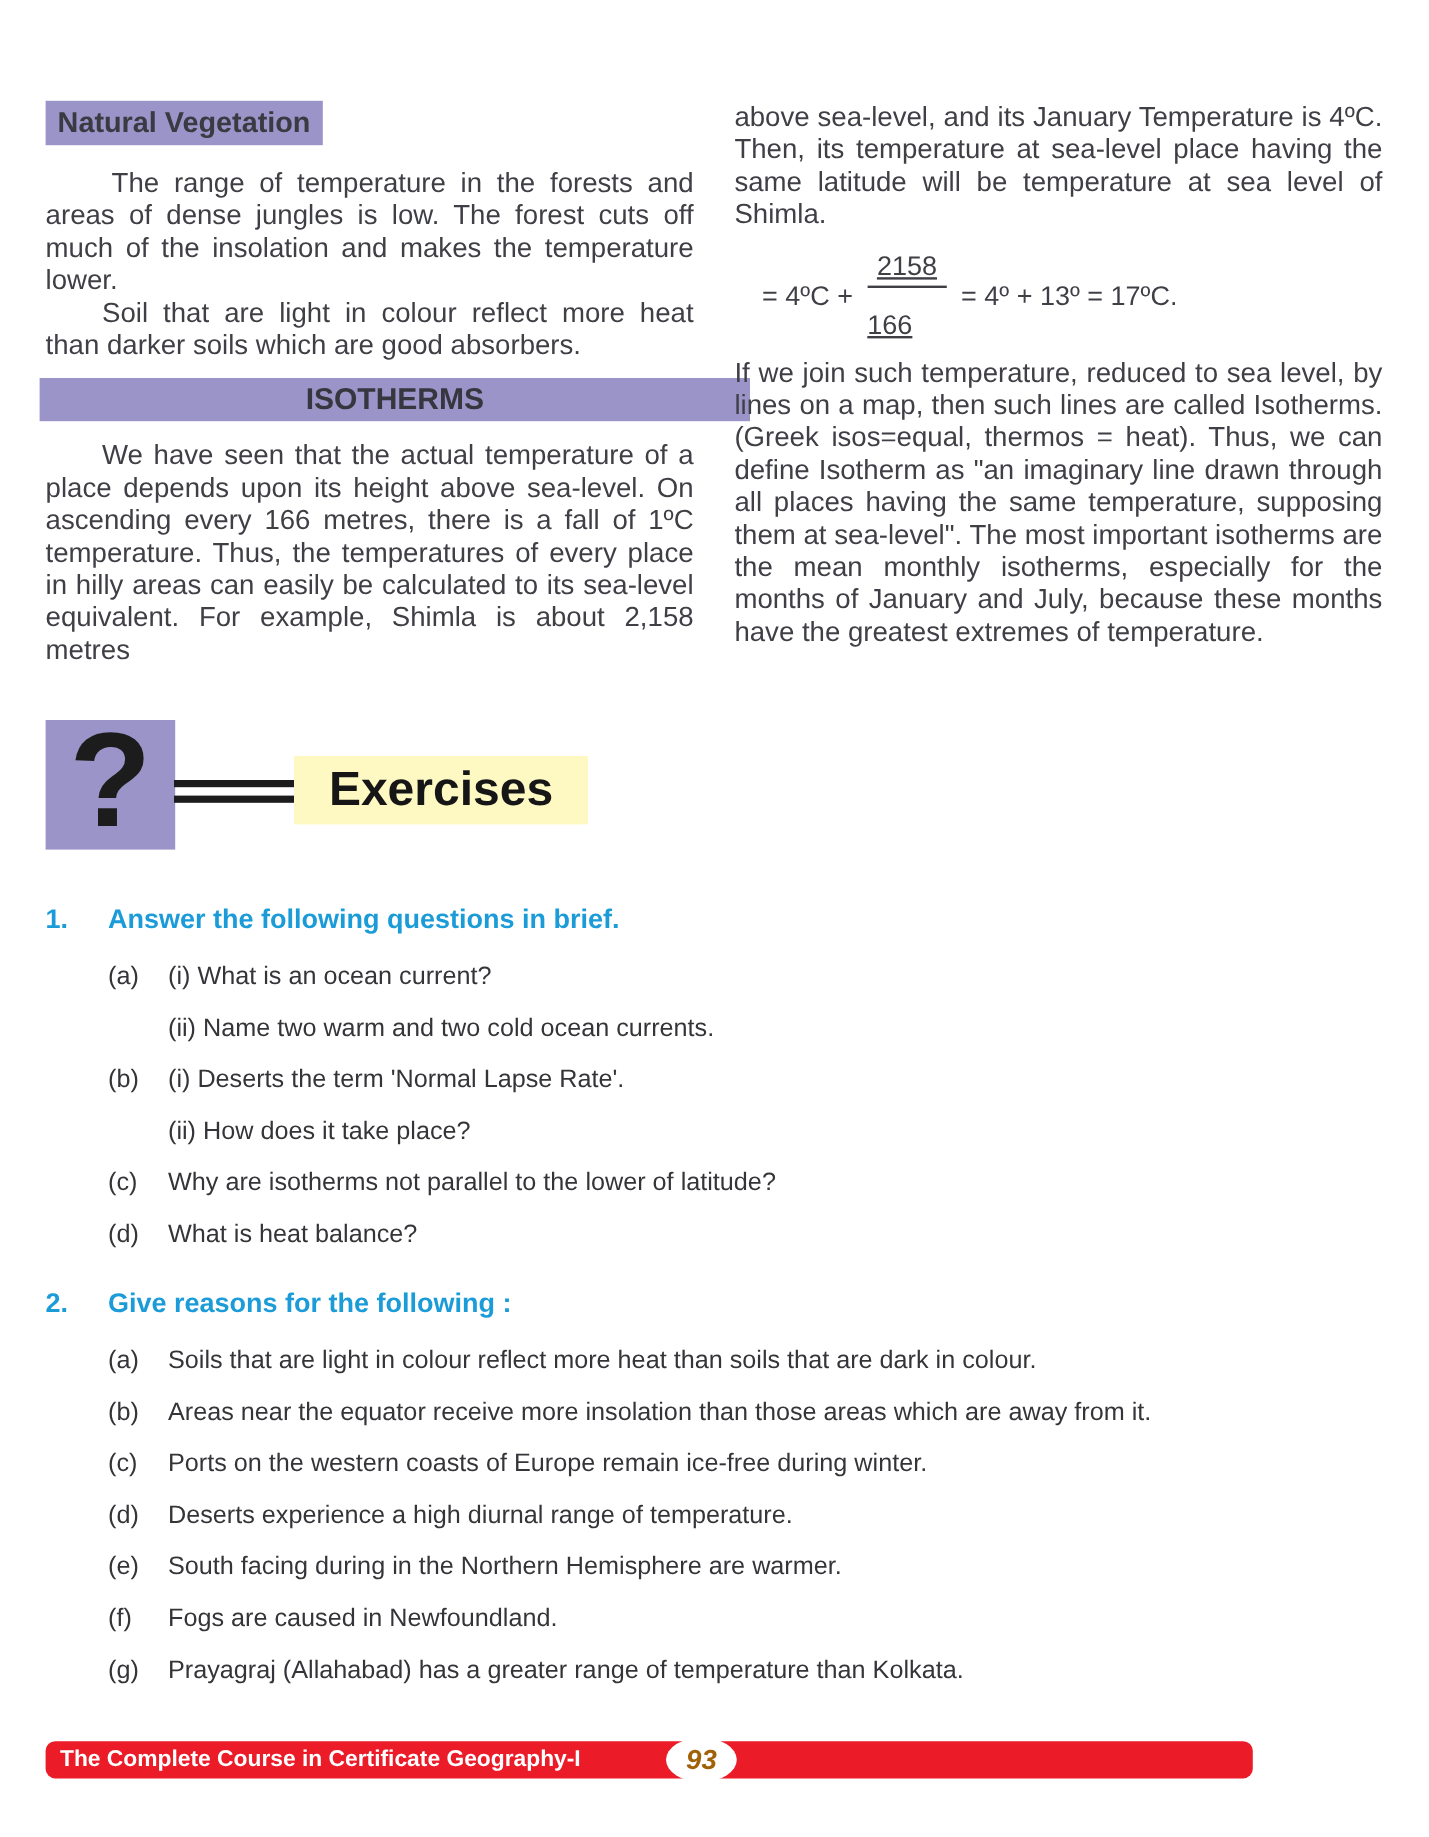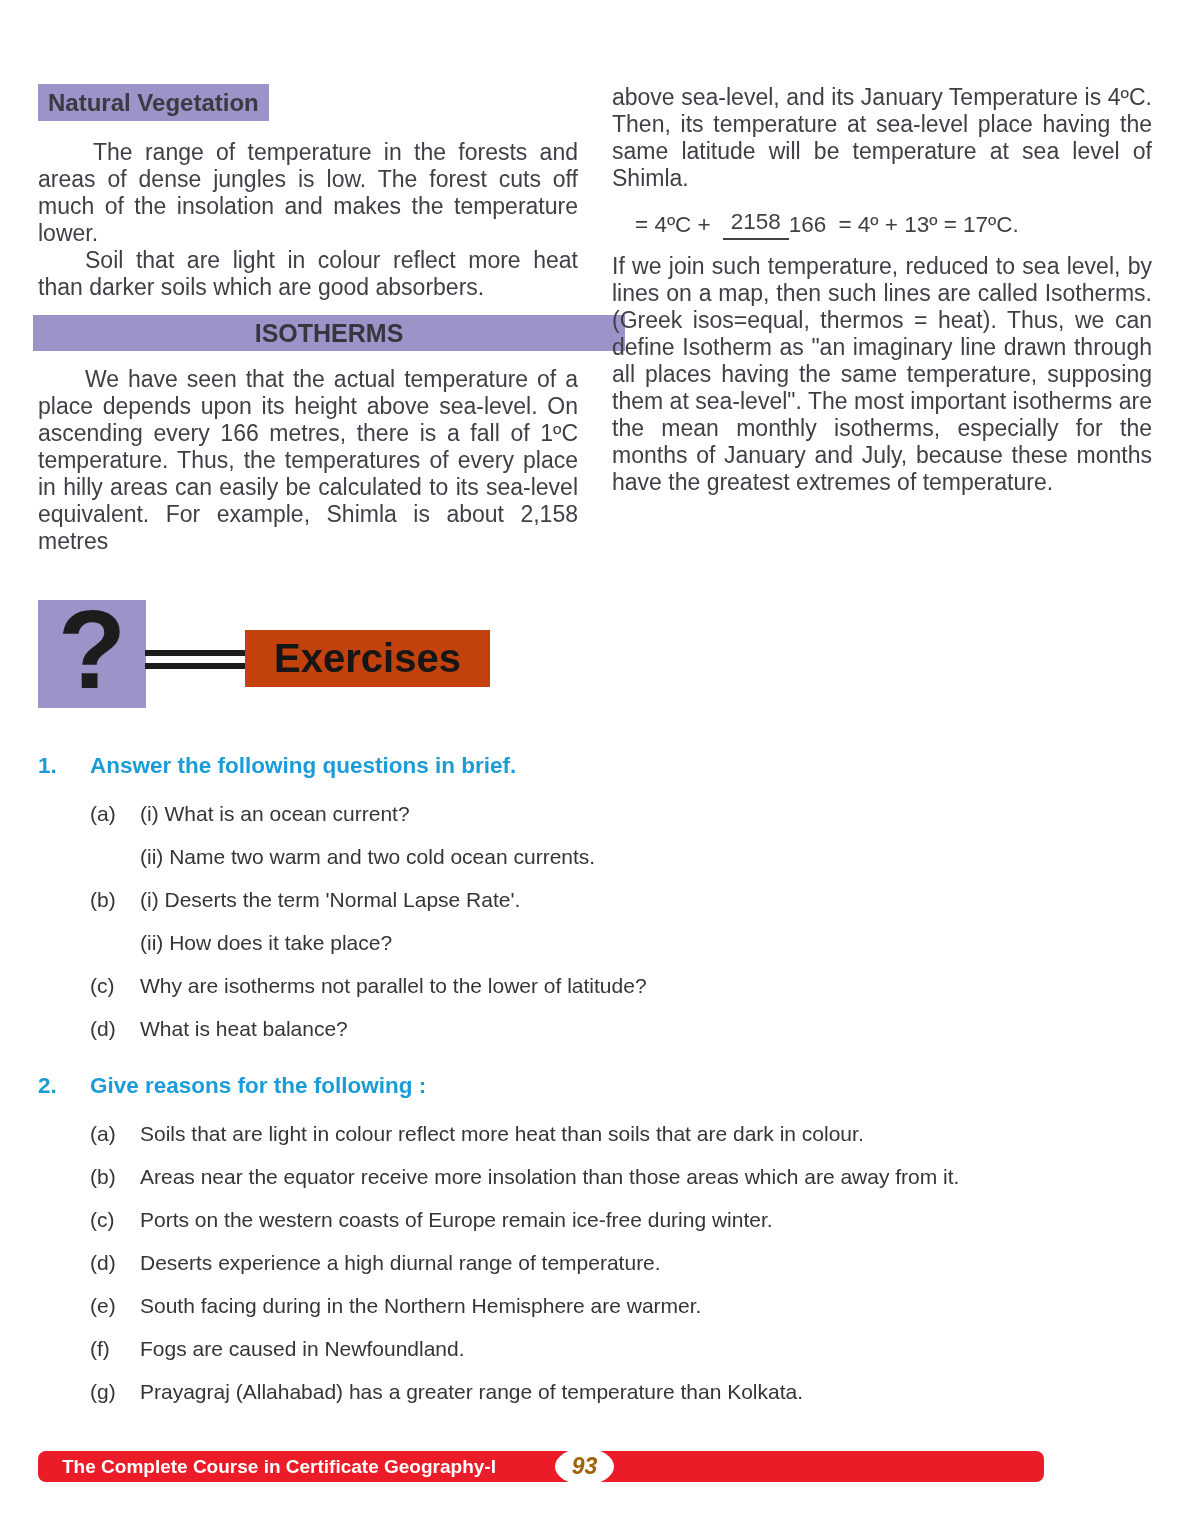--- a/index.html
+++ b/index.html
@@ -25,39 +25,39 @@
   .indent-sm { text-indent:47px; }
   .section-bar {
     margin:14px 0 15px -5px; width:592px; height:36px; background:#9a94c8;
     text-align:center; font-size:25px; font-weight:bold; line-height:36px; color:#36363f;
   }
 
   .formula {
     display:flex; align-items:center; gap:12px; margin:17px 0 13px 0;
     padding-left:23px; font-size:22.5px; color:#3f3f46;
   }
-  .frac { display:inline-flex; flex-direction:row; text-align:left; }
+  .frac { display:inline-flex; flex-direction:column; text-align:left;text-decoration:underline; }
   .frac .num { padding:0 8px 3px 8px; border-bottom:2px solid #3f3f46; }
-  .frac .den { padding-top:3px; }
+  .frac .den { padding-top:18px; }
 
   
   .ex-banner { position:absolute; left:38px; top:600px; width:460px; height:110px; }
   .ex-qbox {
     position:absolute; left:0; top:0; width:108px; height:108px; background:#9a94c8;
     display:flex; align-items:center; justify-content:center;
   }
   .ex-qbox .qmark {
     font-size:112px; font-weight:bold; color:#1c1c1c; line-height:1;
     transform:translateY(-4px);
   }
   .ex-lines { position:absolute; left:107px; top:50px; width:101px; }
   .ex-lines .bar { height:6px; background:#1c1c1c; }
   .ex-lines .bar + .bar { margin-top:7px; }
   .ex-titlebox {
-    position:absolute; left:207px; top:30px; width:245px; height:57px; background:#c2410c;
+    position:absolute; left:207px; top:30px; width:245px; height:57px; background:#fef9c3;
     display:flex; align-items:center; justify-content:center;
     font-size:40px; font-weight:bold; color:#161616;
   }
 
   
   .q-section { position:absolute; left:38px; width:1115px; }
   .q-s1 { top:752px; }
   .q-s2 { top:1072px; }
   .q-heading { display:flex; font-size:22.5px; font-weight:bold; color:#1b9cd8; line-height:27px; }
   .q-heading .q-num { width:52px; flex:none; }
@@ -65,21 +65,21 @@
   .q-row { display:flex; font-size:21px; line-height:27px; color:#353539; margin-bottom:16px; }
   .q-row .lbl { margin-left:52px; width:50px; flex:none; }
   .q-row .txt { flex:1; }
 
   
   .footer-bar {
     position:absolute; left:38px; top:1451px; width:1006px; height:31px;
     background:#ec1b28; border-radius:8px;
   }
   .footer-title {
-    position:absolute; left:24px; top:0; height:31px; line-height:31px;
+    position:absolute; left:12px; top:0; height:31px; line-height:31px;
     color:#ffffff; font-size:19px; font-weight:bold; white-space:nowrap;
   }
   .page-badge {
     position:absolute; left:517px; top:-3px; width:59px; height:37px;
     background:#ffffff; border-radius:50%;
     display:flex; align-items:center; justify-content:center;
     font-size:23px; font-weight:bold; color:#a16207;font-style:italic;
   }
 </style>
 </head>

